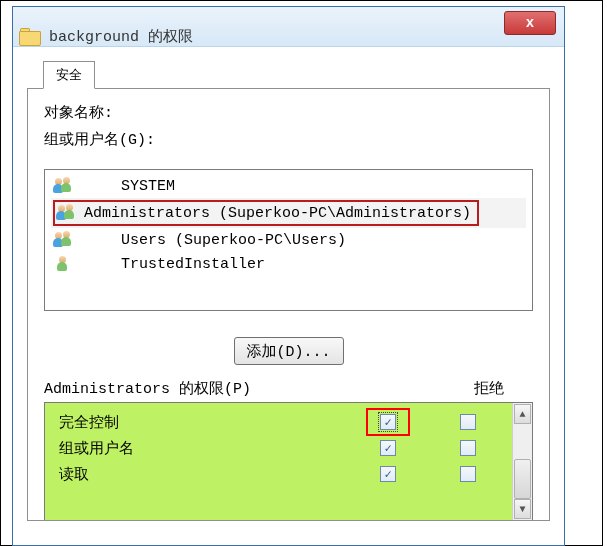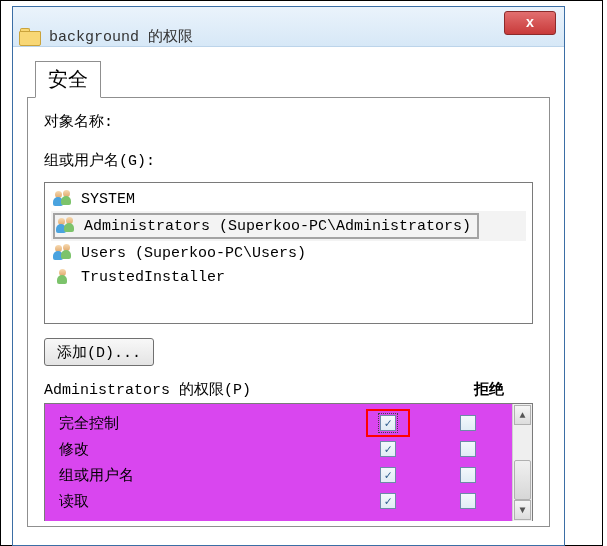--- a/index.html
+++ b/index.html
@@ -94,68 +94,69 @@
     position: relative;
   }
   .tab-btn {
     position: relative;
     z-index: 2;
     display: inline-block;
     background: #fff;
     border: 1px solid #8f8f8f;
     border-bottom: 1px solid #fff;
     padding: 4px 12px;
-    font-size: 20px;
-    margin-left: 8px;
+    font-size: 13px;
+    margin-left: 16px;
   }
   .tabcontent {
     position: relative;
     top: -1px;
     border: 1px solid #8f8f8f;
     padding: 14px 16px 0 16px;
     min-height: 430px;
     background: #fff;
   }
   .row-label {
     display: flex;
     align-items: flex-start;
-    margin-bottom: 20px;
+    margin-bottom: 8px;
   }
   .obj-label {
     min-width: 90px;
     font-size: 15px;
   }
   .obj-path {
     font-family: "Courier New", monospace;
     font-size: 15px;
     letter-spacing: 0.5px;
   }
   .group-label {
     font-size: 15px;
-    margin-bottom: 12px;
+    margin-bottom: 20px;
   }
   .listbox {
     border: 1px solid #7a7a7a;
     height: 142px;
     padding: 4px 6px;
     background: #fff;
   }
   .principal {
     display: flex;
     align-items: center;
     padding: 2px 2px;
     font-family: "Courier New", monospace;
     font-size: 15px;
     white-space: nowrap;
+    gap: 40px;
   }
   .principal.selected {
     background: #f3f3f3;
   }
   .hl {
-    border: 2px solid #a3a3a3;
+    border: 2px solid #b91c1c;
     padding: 1px 6px 1px 1px;
     display: inline-flex;
     align-items: center;
   }
   .pi-icon {
     width: 22px;
     height: 20px;
     margin-right: 6px;
     position: relative;
     flex-shrink: 0;
@@ -171,23 +172,23 @@
     position:absolute;
   }
   .pi-icon .h1 { left:2px; top:2px; }
   .pi-icon .b1 { left:0; top:8px; background:#4aa3df; }
   .pi-icon .h2 { left:10px; top:1px; }
   .pi-icon .b2 { left:8px; top:7px; background:#7cc36b; }
   .pi-icon.single .h1 { left:6px; }
   .pi-icon.single .b1 { left:4px; background:#7cc36b}
   .btn-row {
     display: flex;
-    justify-content: flex-start;
+    justify-content: center;
     gap: 12px;
-    margin-top: 14px;
+    margin-top: 26px;
     margin-bottom: 14px;
   }
   .win-btn {
     min-width: 110px;
     height: 28px;
     background: linear-gradient(to bottom,#f8f8f8,#e4e4e4);
     border: 1px solid #707070;
     border-radius: 3px;
     font-size: 15px;
     font-family: inherit;
@@ -204,28 +205,27 @@
     font-family: "Courier New", monospace;
     flex: 1;
   }
   .perm-header .col-allow {
     width: 88px;
     text-align: center;
   }
   .perm-header .col-deny {
     width: 88px;
     text-align: center;
-    font-weight: bold;
   }
   .perm-box {
     border: 1px solid #7a7a7a;
     border-bottom: none;
     height: 118px;
     display: flex;
-    background: #d946ef;
+    background: #bef264;
   }
   .perm-rows {
     flex: 1;
     padding: 6px 4px 0 14px;
     overflow: hidden;
   }
   .perm-row {
     display: flex;
     align-items: center;
     height: 26px;
@@ -376,29 +376,20 @@
               <span class="cell">
                 <span class="red-hl">
                   <span class="cb checked focus"></span>
                 </span>
               </span>
               <span class="cell">
                   <span class="cb"></span>
                 </span>
             </div>
             <div class="perm-row">
-              <span class="plabel">修改</span>
-              <span class="cell">
-                  <span class="cb checked"></span>
-                </span>
-              <span class="cell">
-                  <span class="cb"></span>
-                </span>
-            </div>
-            <div class="perm-row">
               <span class="plabel">组或用户名</span>
               <span class="cell">
                   <span class="cb checked"></span>
                 </span>
               <span class="cell">
                   <span class="cb"></span>
                 </span>
             </div>
             <div class="perm-row">
               <span class="plabel">读取</span>

